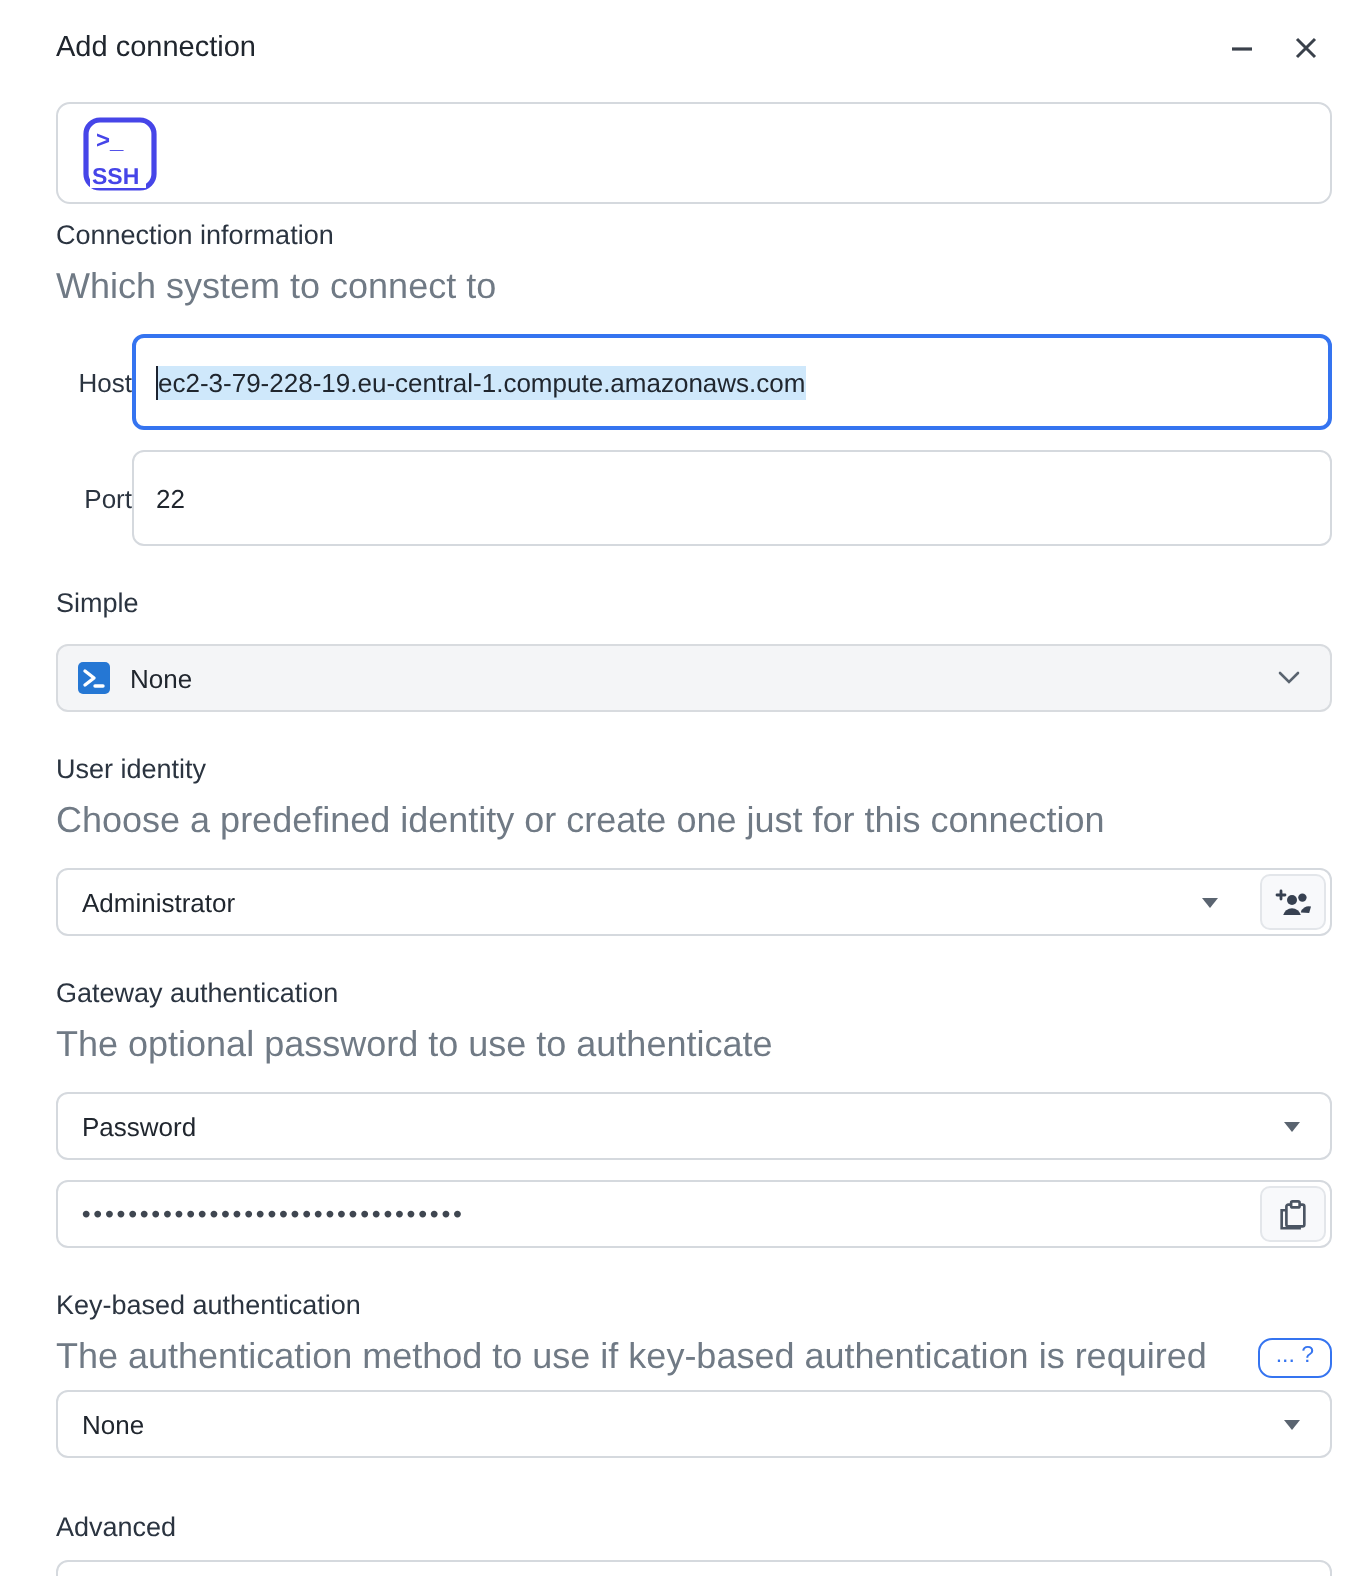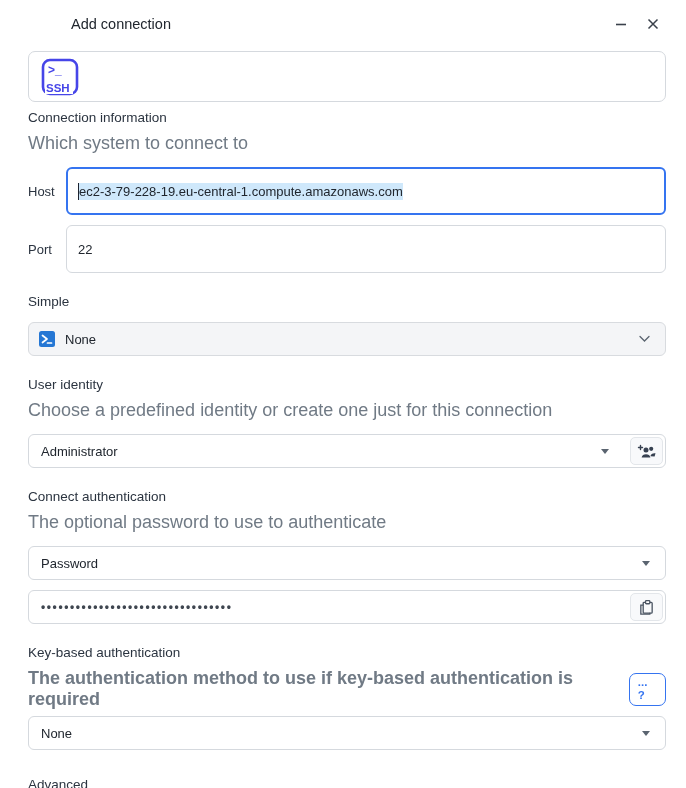--- a/index.html
+++ b/index.html
@@ -3,39 +3,39 @@
 <meta charset="utf-8">
 <style>
   * { margin:0; padding:0; box-sizing:border-box; }
   html,body { width:686px; height:788px; background:#ffffff; overflow:hidden; }
   body { font-family:"Liberation Sans","DejaVu Sans",sans-serif; color:#2b3440; font-size:13px; }
 
   .wrap { padding:0 20px 0 28px; }
 
   
   .titlebar { display:flex; align-items:center; justify-content:space-between; padding:13px 0 4px 0; }
-  .titlebar h1 { font-size:14.5px; font-weight:400; color:#20262e;margin-left:43px; }
+  .titlebar h1 { font-size:14.5px; font-weight:400; color:#20262e; }
   .win-controls { display:flex; align-items:center; gap:10px; padding-right:2px; }
   .win-btn { width:22px; height:22px; display:flex; align-items:center; justify-content:center; color:#3a414b; cursor:default; }
 
   
   .card { margin-top:12px; border:1px solid #d5d9de; border-radius:7px; display:flex; align-items:center; gap:14px; padding:5px 11px; height:51px; }
   .ssh-badge { width:40px; height:40px; flex:0 0 auto; }
   .card-text .t { font-size:13.5px; color:#39414c; }
   .card-text .s { font-size:12.5px; color:#707a85; margin-top:2px; }
 
   
   .sec-h { font-size:13.5px; color:#2b3440; }
   .sec-s { font-size:18px; color:#707a85; margin-top:8px; }
 
   .sec-conn .sec-h { margin-top:8px; }
   .sec { margin-top:21px; }
 
   
-  .form-rows { margin-top:13px; display:flex; flex-direction:column; gap:10px; }
+  .form-rows { margin-top:13px; display:flex; flex-direction:column; gap:10px;text-align:right; }
   .lrow { display:flex; align-items:center; }
   .lrow .lbl { width:38px; flex:0 0 auto; color:#2b3440; }
   .input { flex:1; height:48px; border:1px solid #d5d9de; border-radius:6px; background:#fff; display:flex; align-items:center; padding:0 11px; font-size:13px; color:#20262e; }
   .input.focused { border:2px solid #3574f0; padding:0 10px; }
   .caret { width:1px; height:17px; background:#1c2330; flex:0 0 auto; }
   .sel { background:#cfe8fb; padding:1px 0; white-space:nowrap; }
 
   
   .row-box { margin-top:13px; height:34px; border:1px solid #d5d9de; border-radius:6px; background:#fff; display:flex; align-items:center; }
   .row-box.gray { background:#f4f5f7; border-color:#d8dbdf; }
@@ -43,21 +43,21 @@
   .row-box .val.with-ico { padding-left:10px; display:flex; align-items:center; gap:10px; }
 
   .tri-down { width:0; height:0; border-left:4.5px solid transparent; border-right:4.5px solid transparent; border-top:5.5px solid #5a6470; margin-right:15px; flex:0 0 auto; }
   .thin-chev { margin-right:15px; flex:0 0 auto; display:flex; }
 
   .inline-btn { width:33px; height:28px; margin:2px 2px 2px 6px; border:1px solid #e3e6ea; border-radius:5px; background:#f8f9fb; display:flex; align-items:center; justify-content:center; flex:0 0 auto; cursor:default; }
 
   .dots { flex:1; padding-left:12px; font-size:12px; font-weight:bold; letter-spacing:1.6px; color:#3f4650; white-space:nowrap; overflow:hidden; }
 
   
-  .sub-row { display:flex; align-items:center; justify-content:space-between; margin-top:8px;font-weight:bold; }
+  .sub-row { display:flex; align-items:center; justify-content:space-between; margin-top:8px; }
   .help-btn { border:1px solid #3574f0; color:#3574f0; border-radius:7px; font-size:11.5px; padding:2px 8px 3px 8px; line-height:13px; background:#fff; display:flex; gap:4px; align-items:center; }
   .sub-row .sec-s { margin-top:0; }
   .sec-key .row-box { margin-top:6px; }
 
   
   .sec-adv { margin-top:27px; }
   .adv-row { margin-top:9px; height:34px; border:1px solid #d5d9de; border-radius:6px; display:flex; align-items:center; gap:12px; padding:0 12px; color:#20262e; }
 </style>
 </head>
 <body>
@@ -140,21 +140,21 @@
           <circle cx="9" cy="6" r="2.5" fill="#374151"></circle>
           <circle cx="14.2" cy="4.8" r="2.1" fill="#374151"></circle>
           <path d="M4.6 13.5 a4.5 4.2 0 0 1 8.8 0 z" fill="#374151"></path>
           <path d="M13.4 12.2 a4 3.6 0 0 1 5.1 -2.9 l-0.9 3.2 z" fill="#374151"></path>
         </svg>
       </span>
     </div>
   </div>
 
   <div class="sec">
-    <div class="sec-h">Connect authentication</div>
+    <div class="sec-h">Gateway authentication</div>
     <div class="sec-s">The optional password to use to authenticate</div>
     <div class="row-box">
       <div class="val">Password</div>
       <span class="tri-down"></span>
     </div>
     <div class="row-box" style="margin-top:10px;">
       <div class="dots">•••••••••••••••••••••••••••••••••</div>
       <span class="inline-btn">
         <svg width="17" height="17" viewBox="0 0 18 18" fill="none" stroke="#4b5563" stroke-width="1.4">
           <rect x="5.5" y="3.5" width="9.5" height="11.5" rx="1"></rect>

